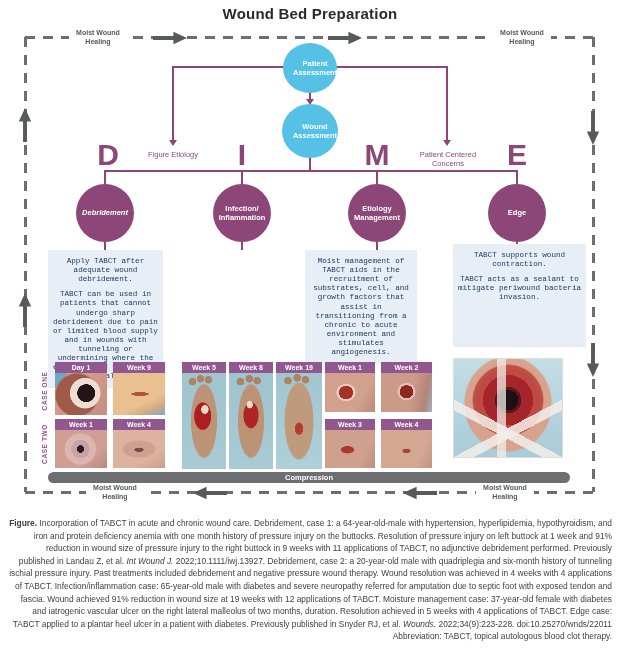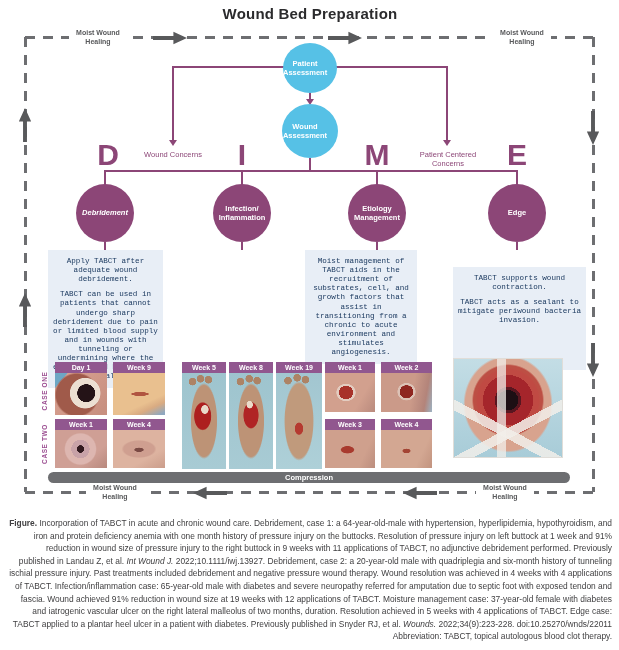--- a/index.html
+++ b/index.html
@@ -23,21 +23,21 @@
   .garrow{background:#58595b;}
   .garrow.right{width:34px;height:14px;clip-path:polygon(0 36%,60% 36%,60% 6%,100% 50%,60% 94%,60% 64%,0 64%);}
   .garrow.left{width:34px;height:14px;clip-path:polygon(100% 36%,40% 36%,40% 6%,0 50%,40% 94%,40% 64%,100% 64%);}
   .garrow.up{width:14px;height:34px;clip-path:polygon(36% 100%,36% 40%,6% 40%,50% 0,94% 40%,64% 40%,64% 100%);}
   .garrow.down{width:14px;height:34px;clip-path:polygon(36% 0,36% 60%,6% 60%,50% 100%,94% 60%,64% 60%,64% 0);}
 
   
   .pline{background:#8c4677;}
   .parrowdown{width:0;height:0;border-left:4px solid transparent;border-right:4px solid transparent;border-top:6px solid #8c4677;}
 
-  .bluecircle{background:#56c1e6;border-radius:50%;display:flex;align-items:center;justify-content:flex-start;
+  .bluecircle{background:#56c1e6;border-radius:50%;display:flex;align-items:center;justify-content:flex-end;
     color:#fff;font-weight:700;font-size:7.5px;text-align:center;line-height:1.2;}
   .branch-label{transform:translateX(-50%);color:#8c4677;font-size:7.5px;line-height:1.25;text-align:center;width:90px;}
 
   .dime-letter{transform:translateX(-50%);color:#8c4677;font-weight:700;font-size:30px;line-height:28px;}
   .dime-circle{width:58px;height:58px;border-radius:50%;background:#8c4677;display:flex;align-items:center;
     justify-content:center;color:#fff;font-weight:700;font-size:7.5px;text-align:center;line-height:1.25;}
   .dime-circle span{width:50px;}
 
   .dime-box{background:#e8eef6;color:#1c3a60;font-size:7.6px;line-height:1.2;text-align:center;
     padding:7px 4px;box-sizing:border-box;min-height:103px;}
@@ -143,21 +143,21 @@
   <div class="abs chip" style="left:98px;top:38px;">Moist Wound Healing</div>
   <div class="abs chip" style="left:522px;top:38px;">Moist Wound Healing</div>
   <div class="abs chip" style="left:115px;top:493px;">Moist Wound Healing</div>
   <div class="abs chip" style="left:505px;top:493px;">Moist Wound Healing</div>
 
   <div class="abs pline" style="left:172px;top:66px;width:276px;height:2px;"></div>
   <div class="abs pline" style="left:172px;top:66px;width:2px;height:74px;"></div>
   <div class="abs pline" style="left:446px;top:66px;width:2px;height:74px;"></div>
   <div class="abs parrowdown" style="left:169px;top:140px;"></div>
   <div class="abs parrowdown" style="left:443px;top:140px;"></div>
-  <div class="abs branch-label" style="left:173px;top:150px;">Wound Concerns</div>
+  <div class="abs branch-label" style="left:173px;top:150px;">Figure Etiology</div>
   <div class="abs branch-label" style="left:448px;top:150px;">Patient Centered Concerns</div>
 
   <div class="abs pline" style="left:309px;top:90px;width:2px;height:10px;"></div>
   <div class="abs parrowdown" style="left:306px;top:99px;"></div>
   <div class="abs bluecircle" style="left:283px;top:43px;width:54px;height:50px;">
       <span style="width:44px;">Patient Assessment</span>
     </div>
   <div class="abs bluecircle" style="left:282px;top:104px;width:56px;height:54px;">
       <span style="width:46px;">Wound Assessment</span>
     </div>
@@ -193,21 +193,21 @@
   <div class="abs pline" style="left:376px;top:242px;width:2px;height:8px;"></div>
   <div class="abs pline" style="left:516px;top:242px;width:2px;height:8px;"></div>
 
   <div class="abs dime-box" style="left:48px;top:250px;width:115px;">
     <p>Apply TABCT after adequate wound debridement.</p>
     <p>TABCT can be used in patients that cannot undergo sharp debridement due to pain or limited blood supply and in wounds with tunneling or undermining where the entire wound bed cannot be visualized.</p>
   </div>
   <div class="abs dime-box" style="left:305px;top:250px;width:112px;">
     <p>Moist management of TABCT aids in the recruitment of substrates, cell, and growth factors that assist in transitioning from a chronic to acute environment and stimulates angiogenesis.</p>
   </div>
-  <div class="abs dime-box" style="left:453px;top:267px;width:133px;">
+  <div class="abs dime-box" style="left:453px;top:244px;width:133px;">
     <p>TABCT supports wound contraction.</p>
     <p>TABCT acts as a sealant to mitigate periwound bacteria invasion.</p>
   </div>
 
   <div class="abs case-label" style="left:44px;top:391px;">CASE ONE</div>
   <div class="abs case-label" style="left:44px;top:444px;">CASE TWO</div>
 
   <div class="abs" id="photo-grid" style="left:0;top:0;width:619px;height:650px;pointer-events:none;">
       <div class="photo" style="left: 55px; top: 362px; width: 52px;">
         <div class="photo-bar">Day 1</div>

